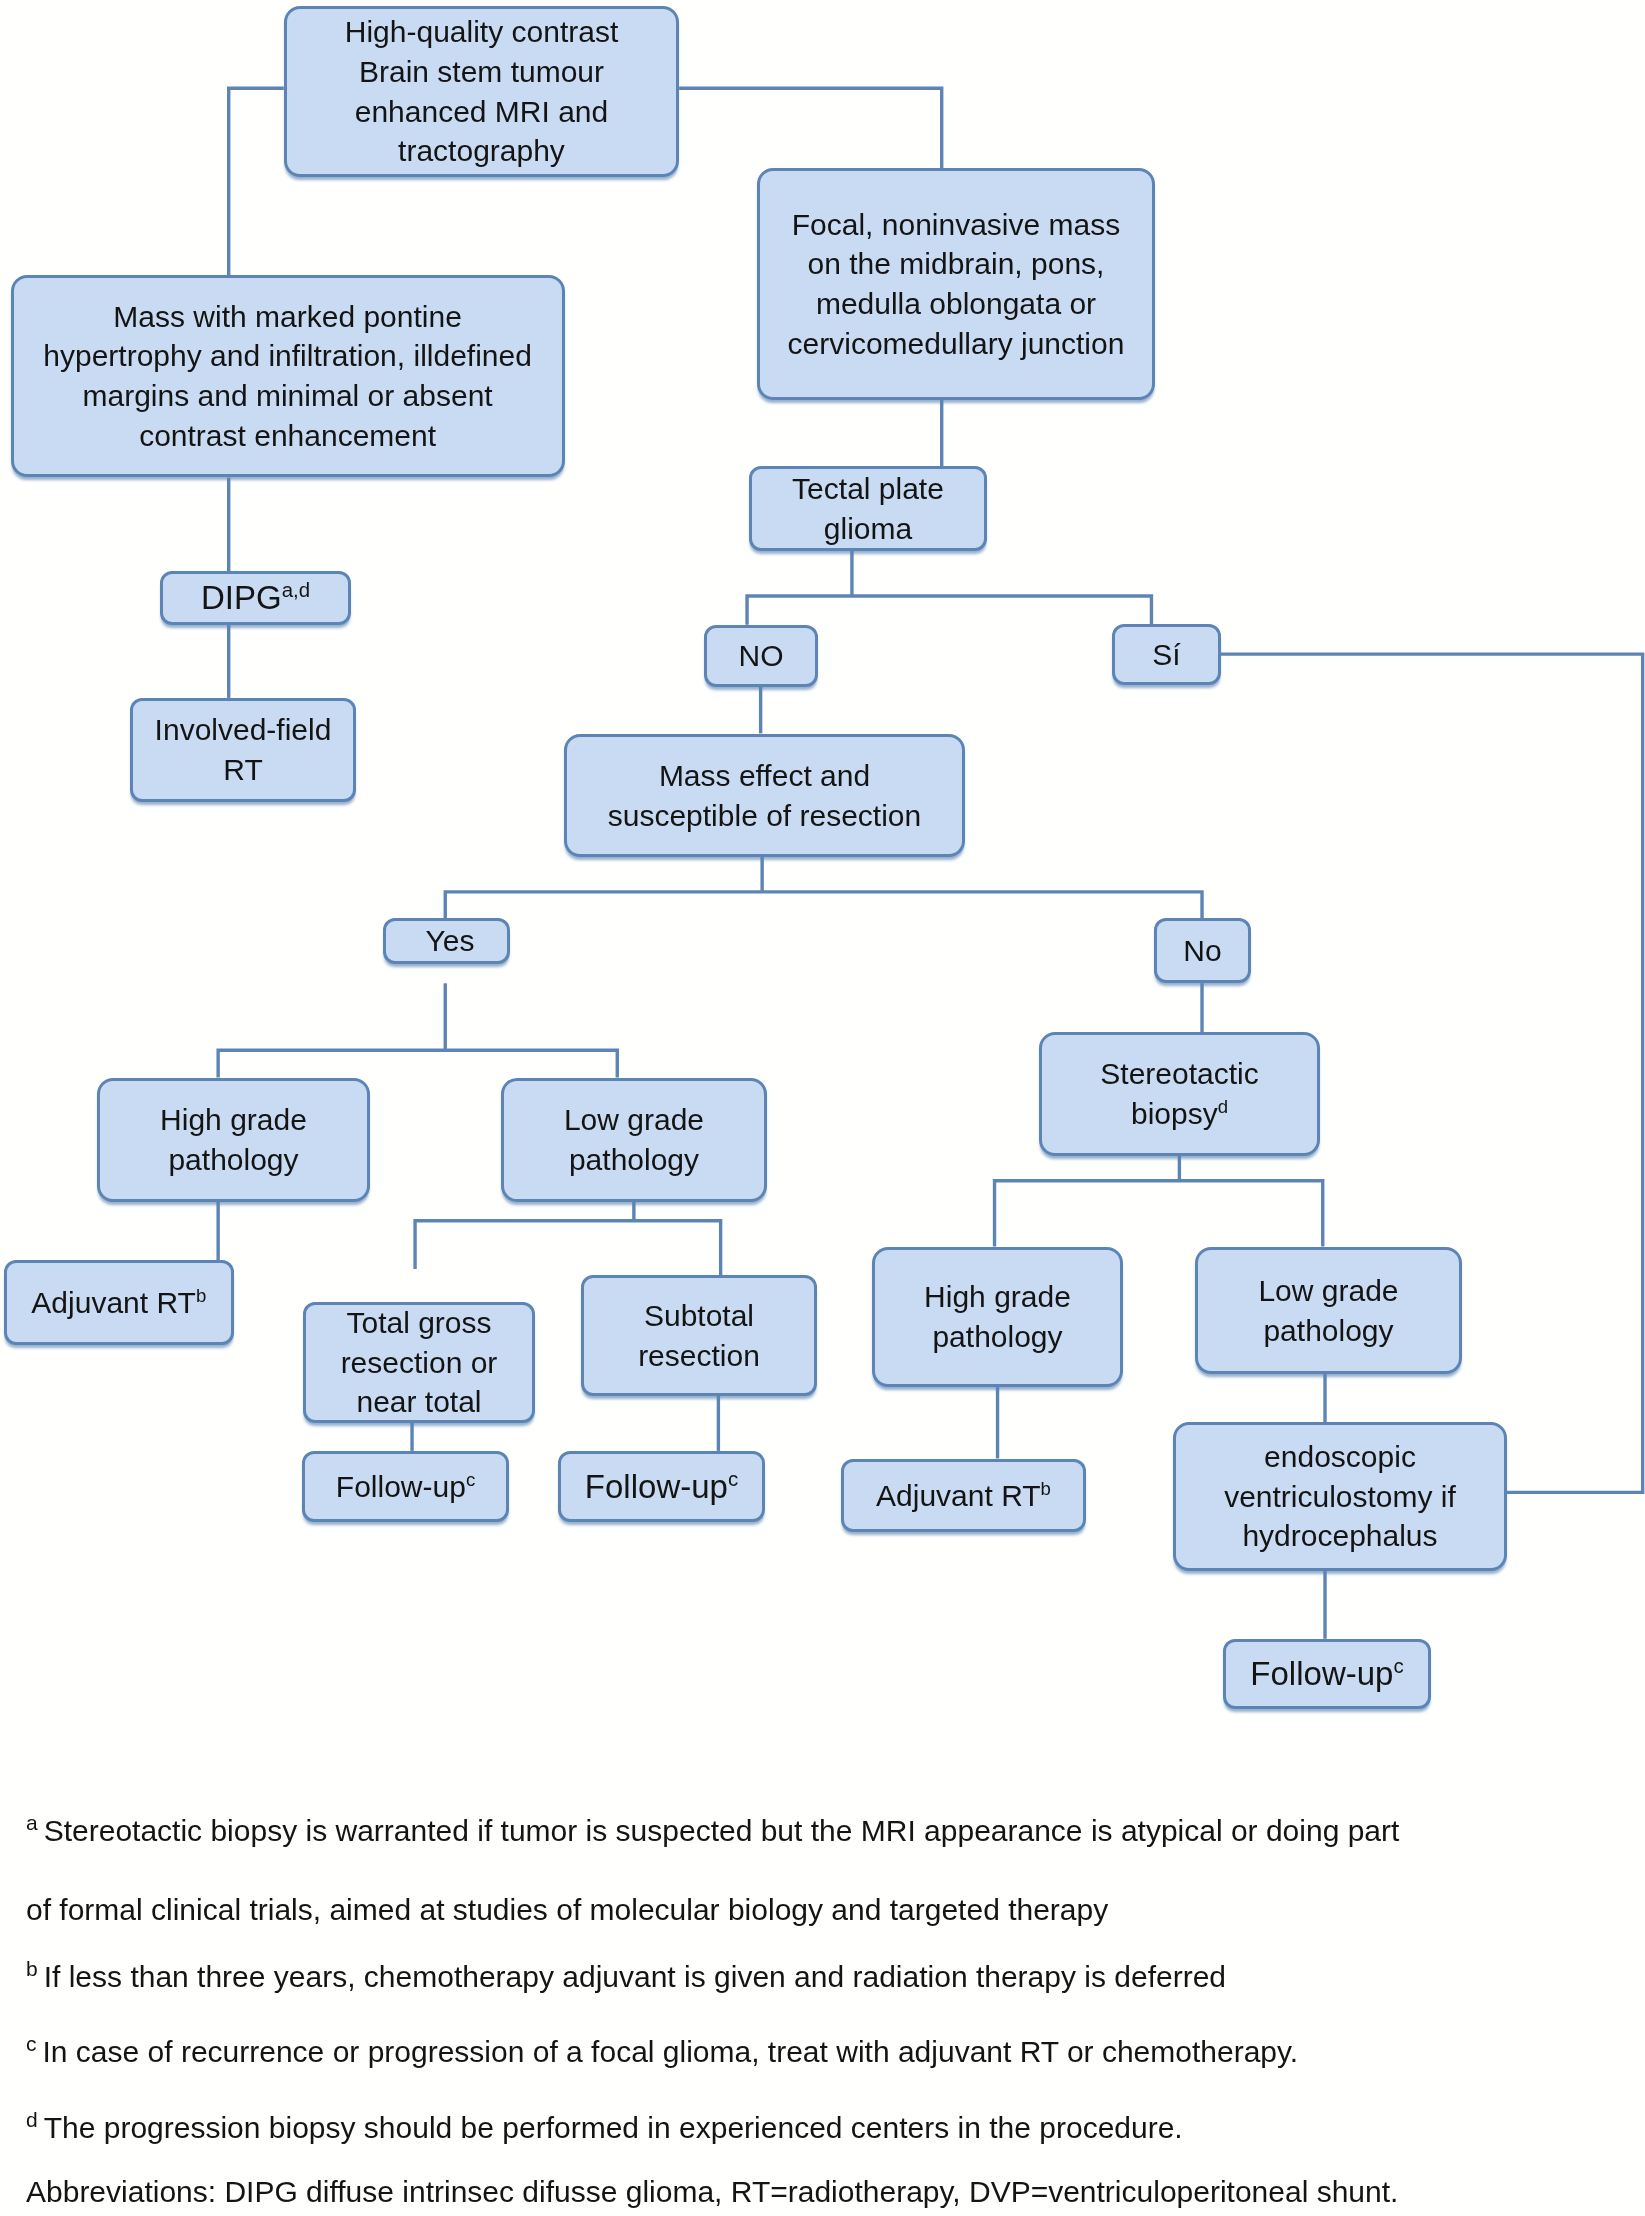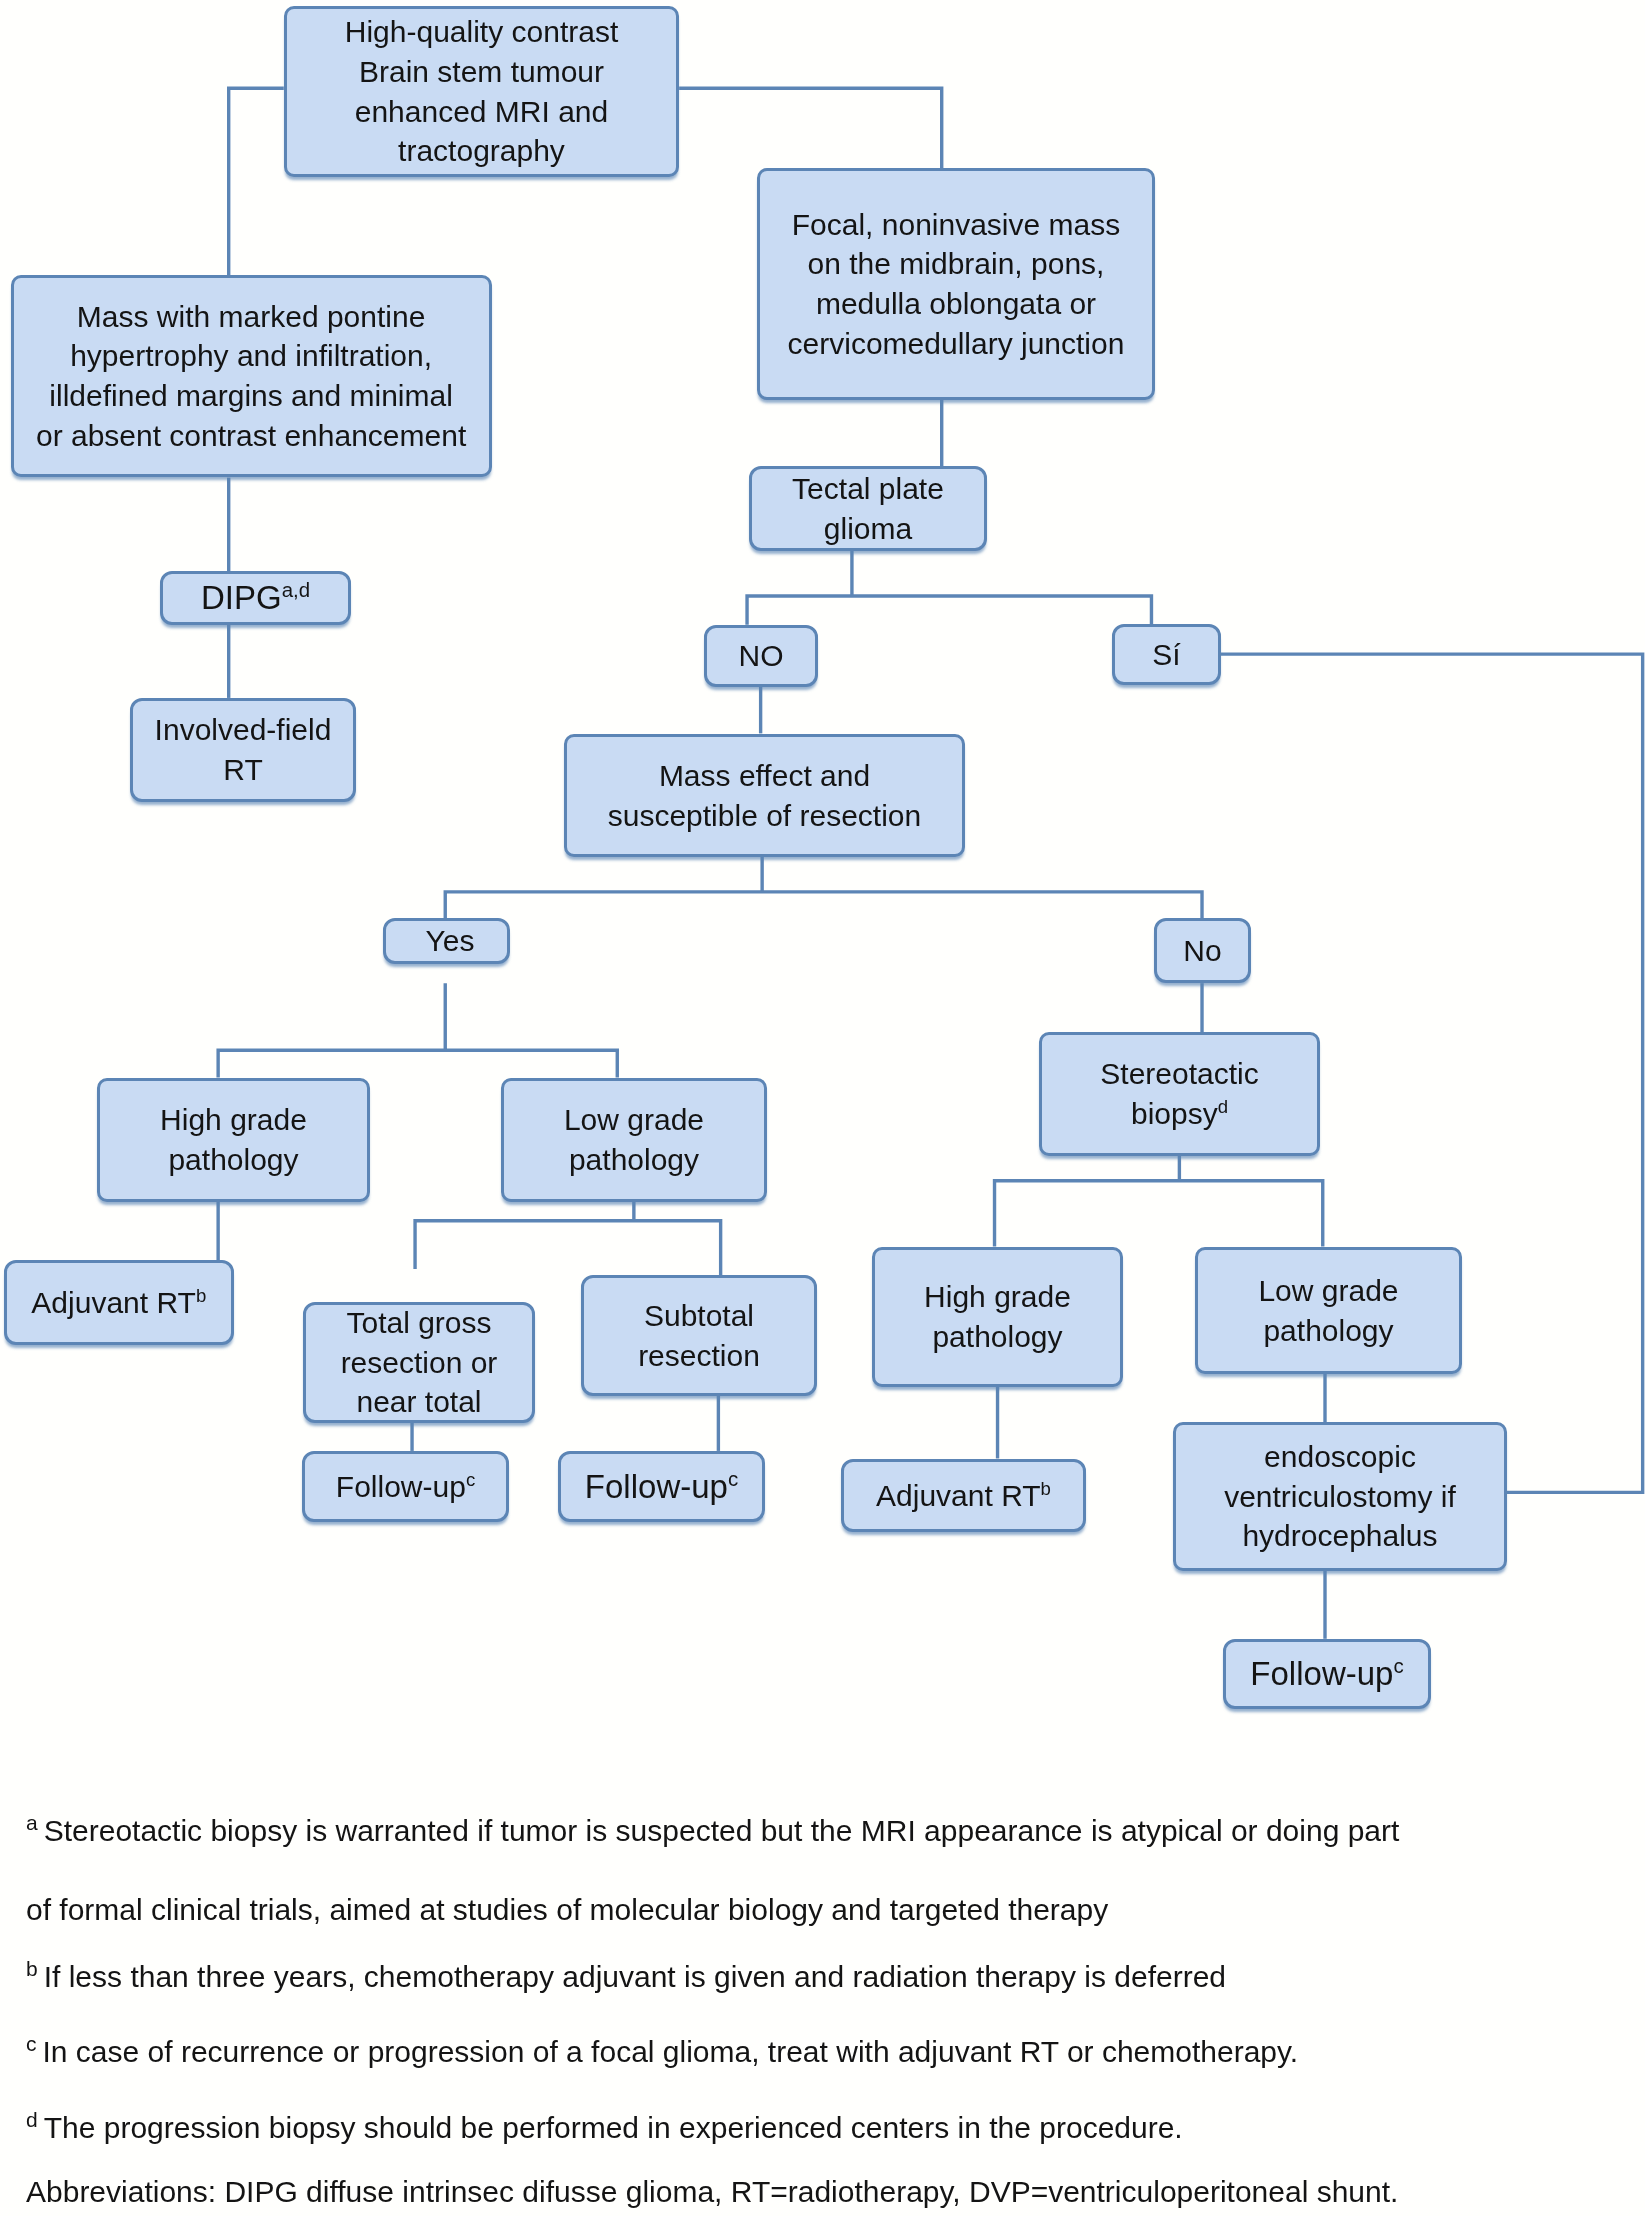--- a/index.html
+++ b/index.html
@@ -31,21 +31,21 @@
   .connectors path{
     fill:none;
     stroke:currentColor;
     stroke-width:4.5;
   }
   .node{
     position:absolute;
     box-sizing:border-box;
     background:var(--box-fill);
     border:3.8px solid var(--box-border);
-    border-radius:10px;
+    border-radius:16px;
     box-shadow:0 4.5px 3px -1.5px rgba(92,133,181,.65);
     display:flex;
     align-items:center;
     justify-content:center;
     text-align:center;
     font-size:30px;
     line-height:1.32;
     padding:4.5px 21px;
     color:var(--text);
   }
@@ -93,21 +93,21 @@
     <path d="M1563 1532 L1563 1565 M1318 1652 L1318 1565 L1753 1565 L1753 1652"></path>
     <path d="M1322 1838 L1322 1933"></path>
     <path d="M1756 1820 L1756 1885"></path>
     <path d="M1756 2082 L1756 2172"></path>
   </svg>
 
   <div class="node" style="left:284px;top:6px;width:395px;height:171px;">
     <span>High-quality contrast Brain stem tumour enhanced MRI and tractography</span>
   </div>
 
-  <div class="node" style="left:10.6px;top:275px;width:481px;height:202px;">
+  <div class="node" style="left:10.6px;top:275px;width:554px;height:202px;">
     <span>Mass with marked pontine hypertrophy and infiltration, illdefined margins and minimal or absent contrast enhancement</span>
   </div>
 
   <div class="node" style="left:757px;top:168px;width:398px;height:232px;">
     <span>Focal, noninvasive mass on the midbrain, pons, medulla oblongata or cervicomedullary junction</span>
   </div>
 
   <div class="node small" style="left:160px;top:571px;width:191px;height:54px;font-size:33px;">
     <span><span>DIPG</span><sup>a,d</sup></span>
   </div>

